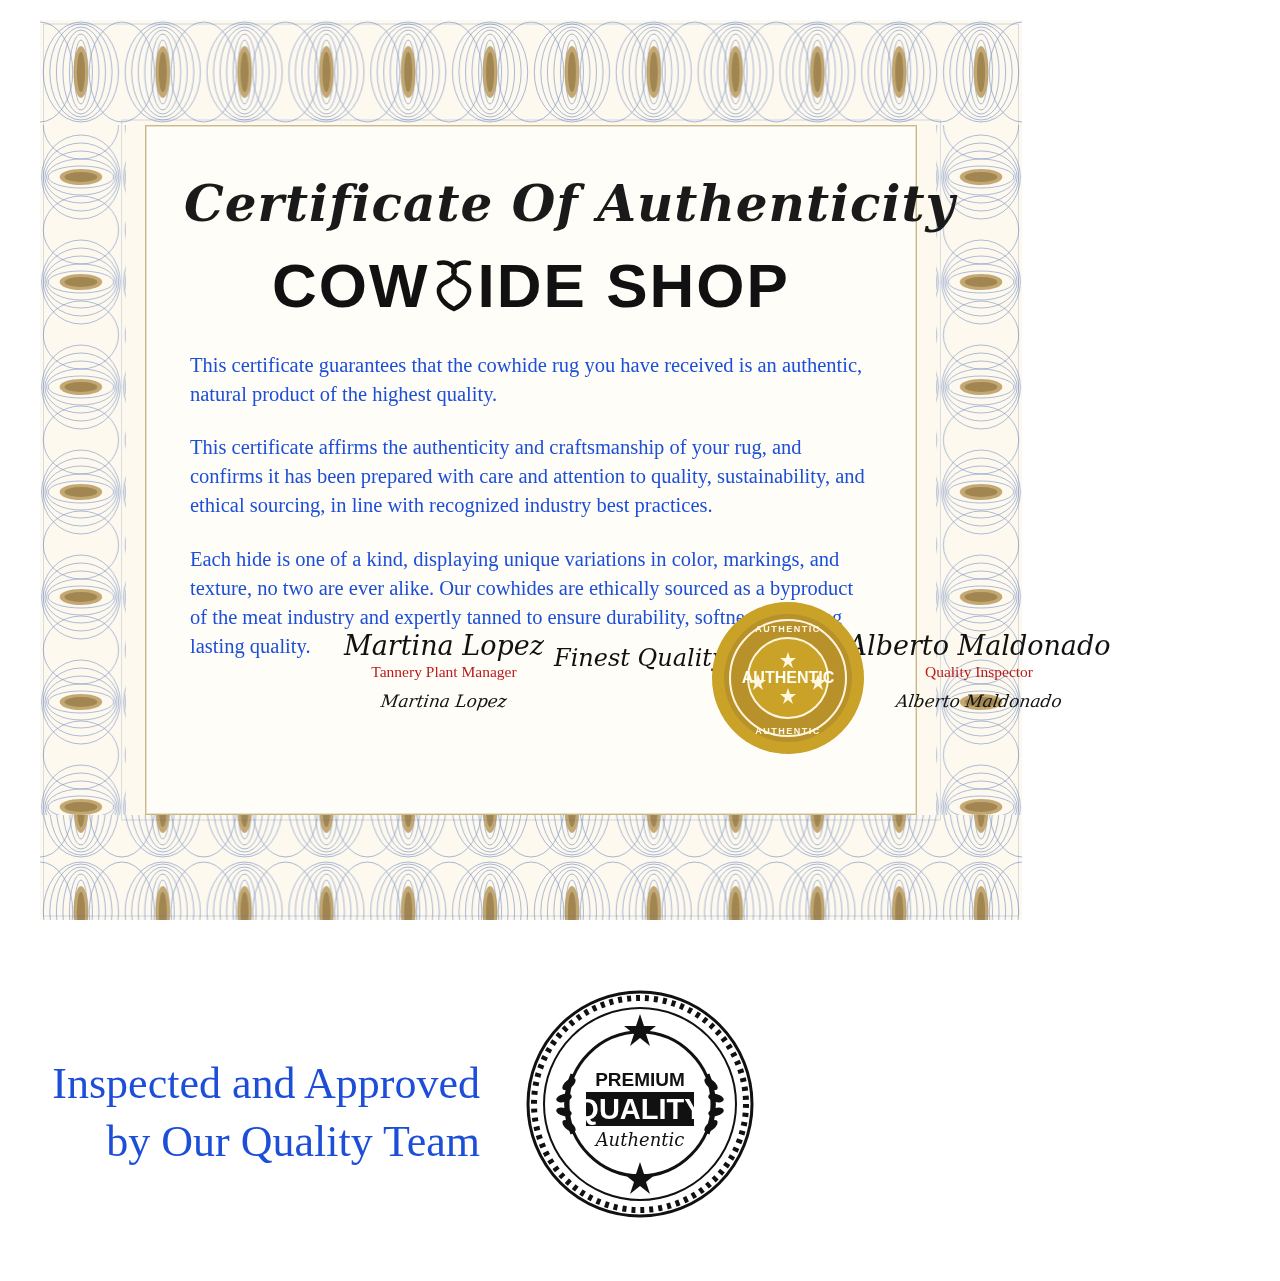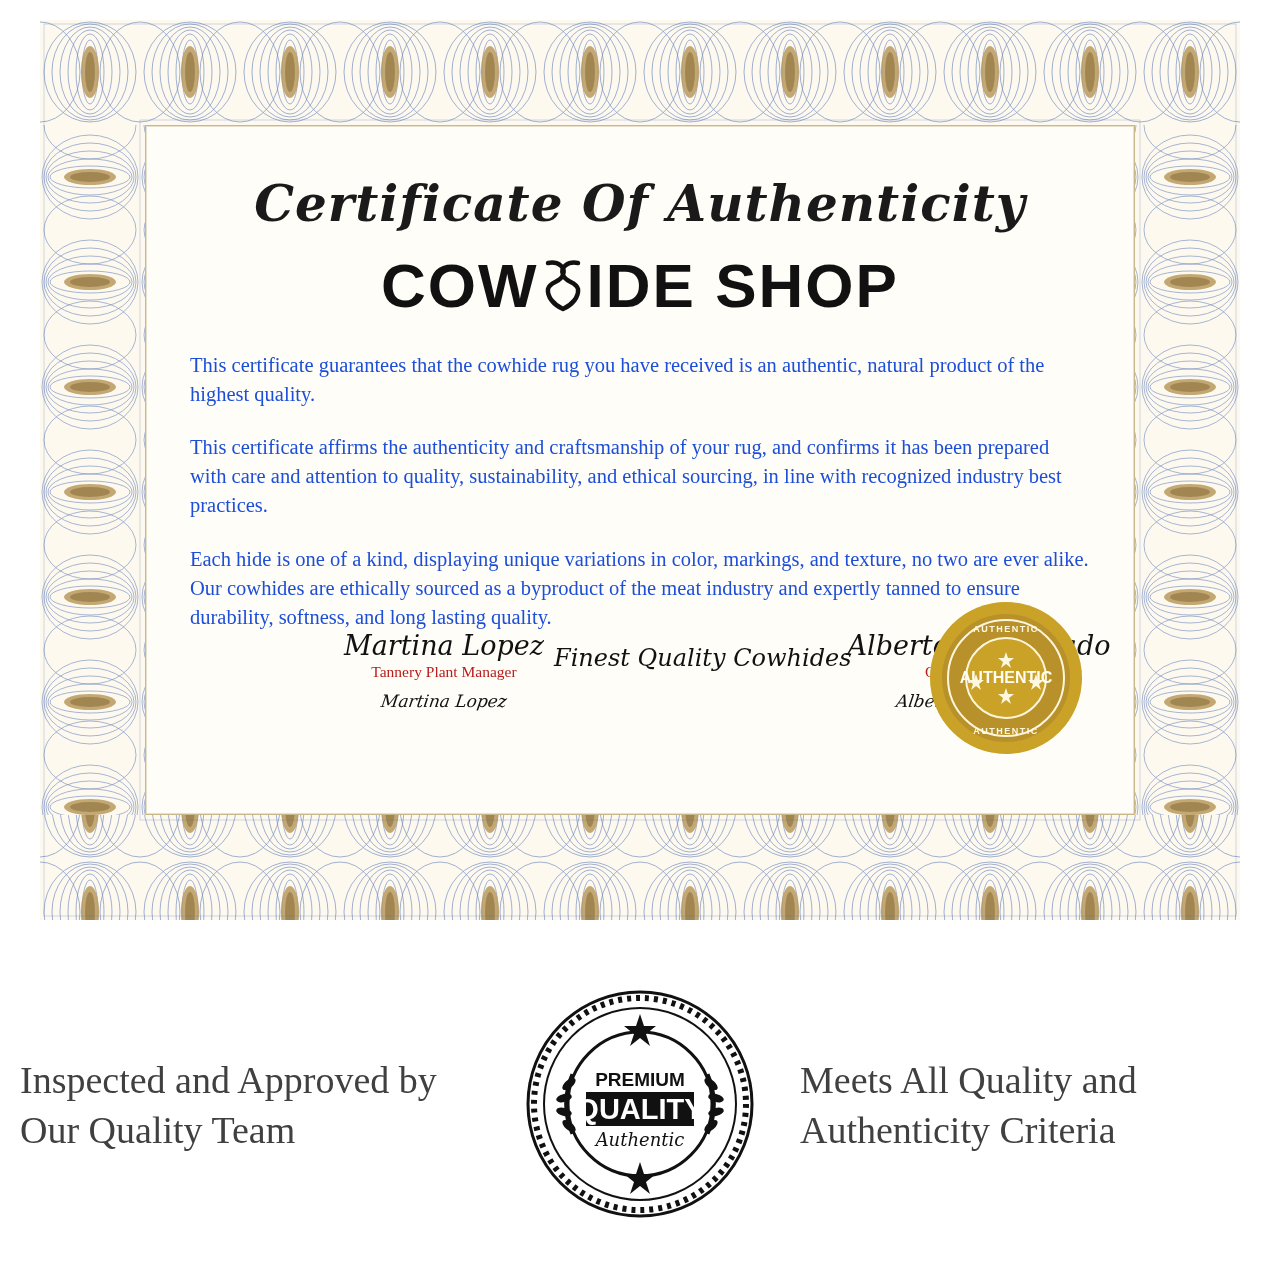--- a/index.html
+++ b/index.html
@@ -13,21 +13,21 @@
     font-family: "Liberation Serif", serif;
     position: relative;
     overflow: hidden;
   }
 
   
   .certificate {
     position: absolute;
     left: 40px;
     top: 20px;
-    width: 1200px;
+    width: 982px;
     height: 900px;
     background: #fdfaf0;
     box-sizing: border-box;
   }
 
   .guilloche {
     position: absolute;
     inset: 0;
     background:
       repeating-linear-gradient(90deg, rgba(60,90,160,0.00) 0px, rgba(60,90,160,0.00) 6px, rgba(60,90,160,0.14) 6px, rgba(60,90,160,0.14) 7px),
@@ -174,24 +174,24 @@
   .bottom-band {
     position: absolute;
     left: 0;
     top: 960px;
     width: 1280px;
     height: 300px;
   }
   .band-text {
     position: absolute;
     font-family: "Liberation Serif", serif;
-    font-size: 38px;
+    font-size: 44px;
     line-height: 1.32;
-    color: #404040;
-    text-align: left;
+    color: #1d4ed8;
+    text-align: right;
     width: 460px;
   }
   .band-left  { left: 20px;  top: 95px; }
   .band-right { right: 20px; top: 95px; }
 
   .premium-badge {
     position: absolute;
     left: 50%;
     transform: translateX(-50%);
     top: 28px;
@@ -354,14 +354,13 @@
       <polygon points="116,26 120,38 132,38 122,46 126,58 116,50 106,58 110,46 100,38 112,38" fill="#111"></polygon>
       <polygon points="116,174 120,186 132,186 122,194 126,206 116,198 106,206 110,194 100,186 112,186" fill="#111"></polygon>
 
       <text x="116" y="98" text-anchor="middle" font-family="Liberation Sans, sans-serif" font-size="19" font-weight="bold" fill="#111">PREMIUM</text>
       <rect x="62" y="104" width="108" height="34" fill="#111"></rect>
       <text x="116" y="131" text-anchor="middle" font-family="Liberation Sans, sans-serif" font-size="29" font-weight="bold" fill="#fff">QUALITY</text>
       <text x="116" y="158" text-anchor="middle" font-family="DejaVu Serif, serif" font-style="italic" font-size="18" fill="#111">Authentic</text>
     </svg>
   </div>
 
-  <div class="band-text band-right">Meets All Quality and Authenticity Criteria</div>
 </div>
 
 </body></html>

